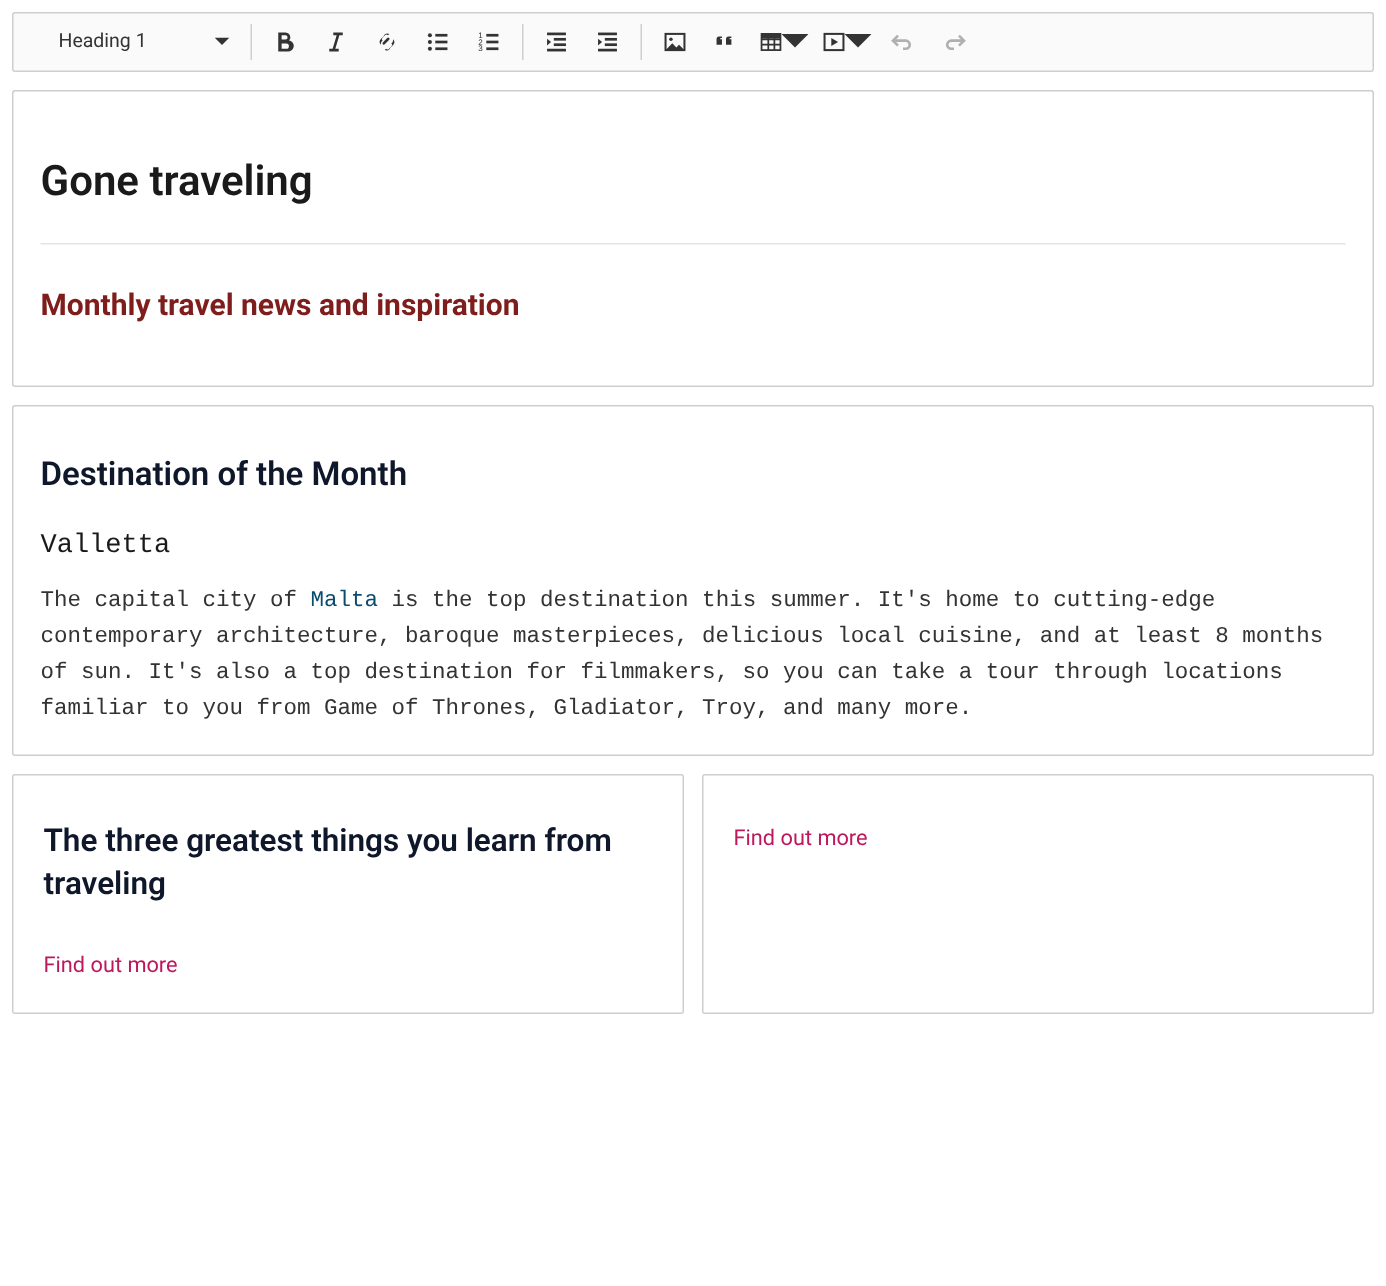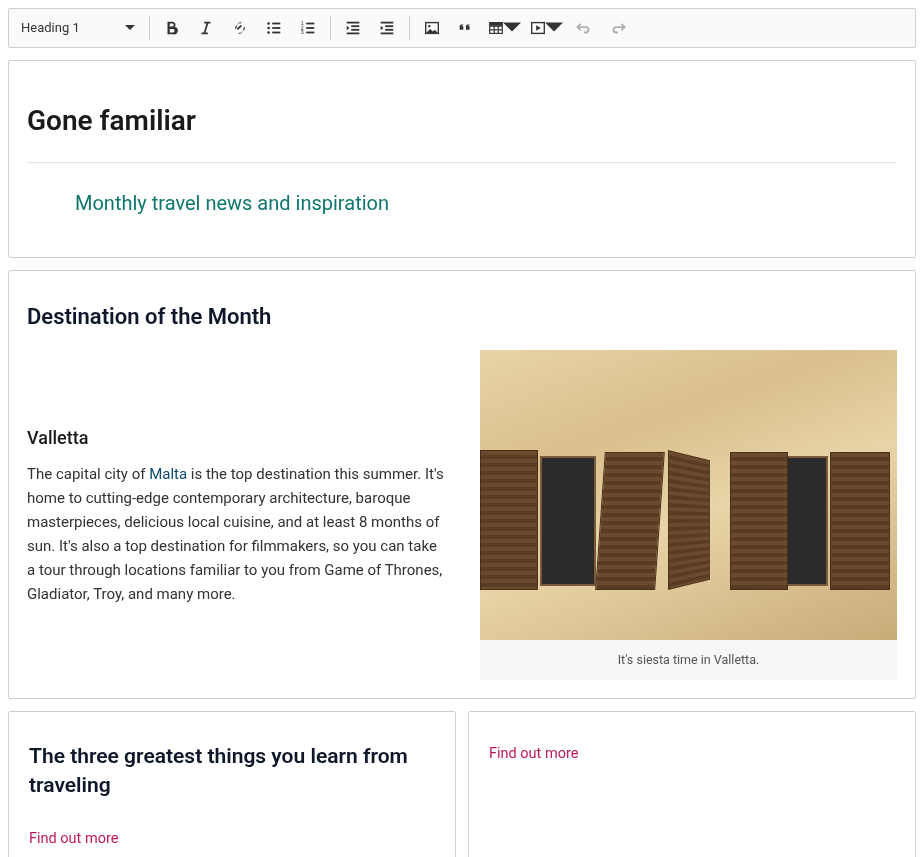--- a/index.html
+++ b/index.html
@@ -12,21 +12,21 @@
     line-height: 1.6;
   }
 
   
   .toolbar {
     border: 1px solid #ccced1;
     border-radius: 2px;
     display: flex;
     align-items: center;
     height: 40px;
-    padding: 0 4px;
+    padding: 0 22px;
     gap: 2px;
     background: #fafafa;
   }
   .toolbar .heading-select {
     width: 130px;
     height: 30px;
     display: flex;
     align-items: center;
     justify-content: space-between;
     padding: 0 8px;
@@ -68,41 +68,41 @@
     color: #1a1a1a;
     margin-top: 20px;
   }
   .hr {
     border: none;
     border-top: 1px solid #e4e4e4;
     margin: 18px 0 24px;
   }
   .subtitle {
     font-size: 20px;
-    font-weight: 400;
-    color: #0f766e;
+    font-weight: 700;
+    color: #7f1d1d;
     margin-bottom: 20px;
-    margin-left: 48px;
   }
   .card h2 {
     font-size: 22px;
     font-weight: 600;
     color: #0f172a;
     margin: 10px 0 16px;
   }
   .card h3 {
     font-size: 18px;
     font-weight: 500;
     color: #1a1a1a;
     margin-bottom: 10px;
   }
   .dest-row {
     display: flex;
     gap: 36px;
-    align-items: center;
+    align-items: flex-end;
+    font-family: Liberation Mono, monospace;
   }
   .dest-text { flex: 1; }
   .dest-text p { font-size: 15px; color: #333; line-height: 1.6; }
   .dest-text a.link { color: #0c4a6e; text-decoration: none; }
   .figure { flex: 1; max-width: 440px; }
   .placeholder-img {
     width: 100%;
     height: 290px;
     background: linear-gradient(160deg, #e8d4a8 0%, #d9bf8b 30%, #e8d4a8 55%, #c9ab77 100%);
     position: relative;
@@ -248,46 +248,34 @@
       </svg>
   </div>
   <div class="tb-btn disabled">
     <svg viewBox="0 0 20 20">
         <path d="M15 8H8a4 4 0 000 8h2v-2H8a2 2 0 010-4h7l-2 2 1.4 1.4L18.8 9l-4.4-4.4L13 6l2 2z"></path>
       </svg>
   </div>
 </div>
 
 <div class="card">
-  <h1>Gone familiar</h1>
+  <h1>Gone traveling</h1>
   <hr class="hr">
   <div class="subtitle">Monthly travel news and inspiration</div>
 </div>
 
 <div class="card">
   <h2>Destination of the Month</h2>
   <div class="dest-row">
     <div class="dest-text">
       <h3>Valletta</h3>
       <p>
         <span>The capital city of </span><a href="#" class="link">Malta</a><span> is the top destination this summer. It's home to cutting-edge contemporary architecture, baroque masterpieces, delicious local cuisine, and at least 8 months of sun. It's also a top destination for filmmakers, so you can take a tour through locations familiar to you from Game of Thrones, Gladiator, Troy, and many more.</span>
       </p>
     </div>
-    <div class="figure">
-      <div class="placeholder-img">
-        <div class="win w1"></div>
-        <div class="win w2"></div>
-        <div class="shutter s1"></div>
-        <div class="shutter s2"></div>
-        <div class="shutter s3"></div>
-        <div class="shutter s4"></div>
-        <div class="shutter s5"></div>
-      </div>
-      <div class="caption">It's siesta time in Valletta.</div>
-    </div>
   </div>
 </div>
 
 <div class="two-col">
   <div class="card">
     <h2>The three greatest things you learn from traveling</h2>
     <a href="#" class="findout">Find out more</a>
   </div>
   <div class="card">
     <a href="#" class="findout">Find out more</a>

